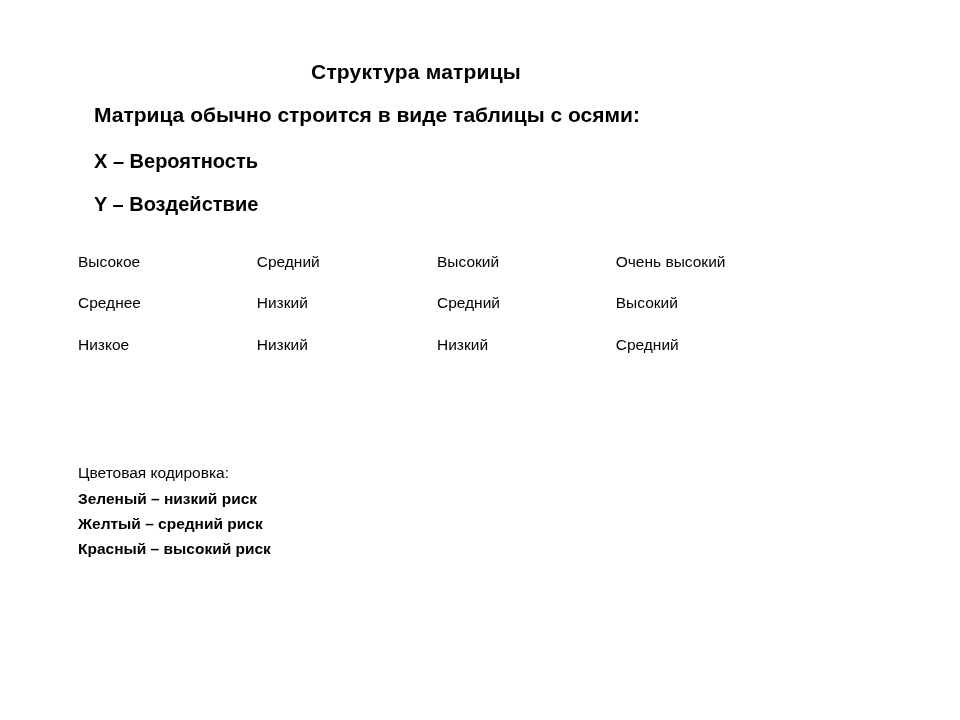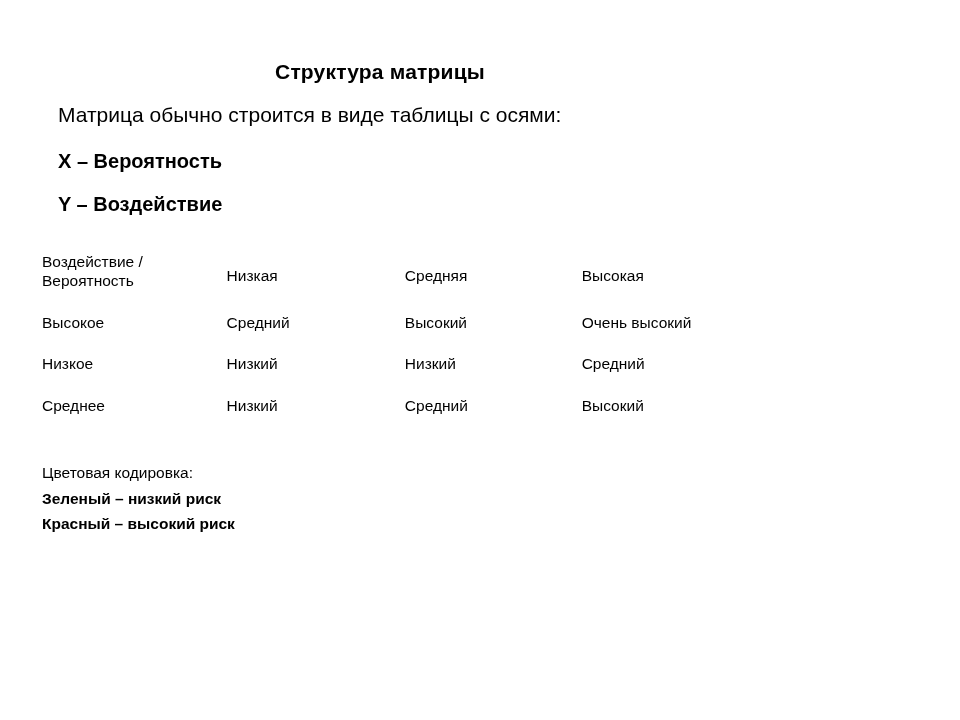--- a/index.html
+++ b/index.html
@@ -12,38 +12,39 @@
     background: #ffffff;
     font-family: "Liberation Sans", sans-serif;
     color: #000000;
     overflow: hidden;
   }
   .slide {
     position: relative;
     width: 760px;
     height: 720px;
     box-sizing: border-box;
+    margin-left: 36px;
   }
   .title {
     text-align: center;
     font-size: 21px;
     font-weight: bold;
     margin: 0;
     position: absolute;
     top: 60px;
     left: 0;
     right: 0;
     letter-spacing: 0.2px;
   }
   .intro {
     position: absolute;
     top: 103px;
     left: 58px;
     font-size: 21px;
-    font-weight: normal;
+    font-weight: bold;
   }
   .axis-line {
     position: absolute;
     left: 58px;
     font-size: 20px;
     font-weight: bold;
   }
   .axis-x { top: 150px; }
   .axis-y { top: 193px; }
 
@@ -94,46 +95,41 @@
 
   <h1 class="title">Структура матрицы</h1>
 
   <div class="intro">Матрица обычно строится в виде таблицы с осями:</div>
 
   <div class="axis-line axis-y">Y – Воздействие</div>
   <div class="axis-line axis-x">X – Вероятность</div>
 
   <table class="matrix">
     <tbody>
-      <tr class="header">
-        <td class="c0">Воздействие /<br>Вероятность</td>
-        <td class="c1">Низкая</td>
-        <td class="c2">Средняя</td>
-        <td class="c3">Высокая</td>
-      </tr>
       <tr>
         <td class="c0">Высокое</td>
         <td class="c1">Средний</td>
         <td class="c2">Высокий</td>
         <td class="c3">Очень высокий</td>
       </tr>
       <tr>
+        <td class="c0">Среднее</td>
+        <td class="c1">Низкий</td>
+        <td class="c2">Средний</td>
+        <td class="c3">Высокий</td>
+      </tr>
+      <tr>
         <td class="c0">Низкое</td>
         <td class="c1">Низкий</td>
         <td class="c2">Низкий</td>
         <td class="c3">Средний</td>
-      </tr>
-      <tr>
-        <td class="c0">Среднее</td>
-        <td class="c1">Низкий</td>
-        <td class="c2">Средний</td>
-        <td class="c3">Высокий</td>
       </tr>
     </tbody>
   </table>
 
   <div class="legend">
     <div class="legend-title">Цветовая кодировка:</div>
     <div class="legend-item">Зеленый – низкий риск</div>
+    <div class="legend-item">Желтый – средний риск</div>
     <div class="legend-item">Красный – высокий риск</div>
   </div>
 
 </div>
 
 </body></html>

